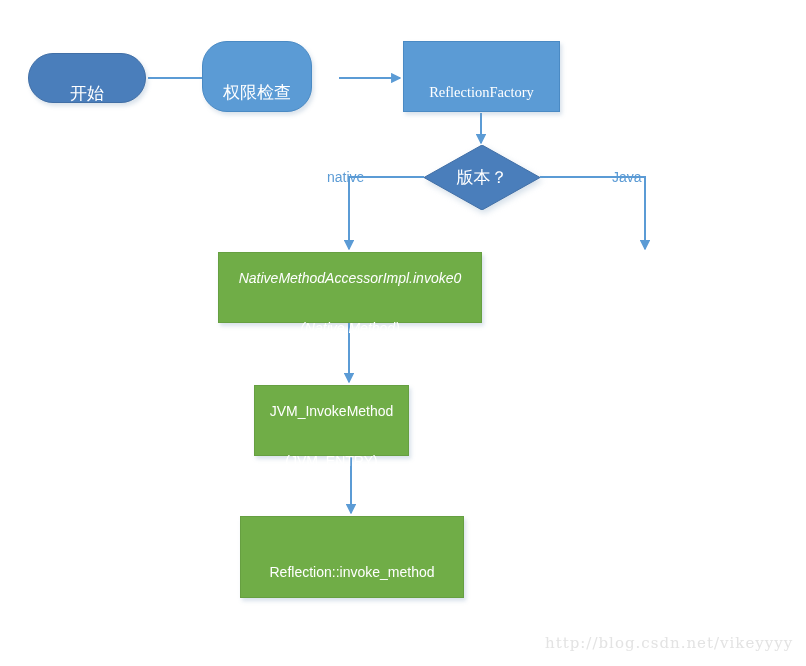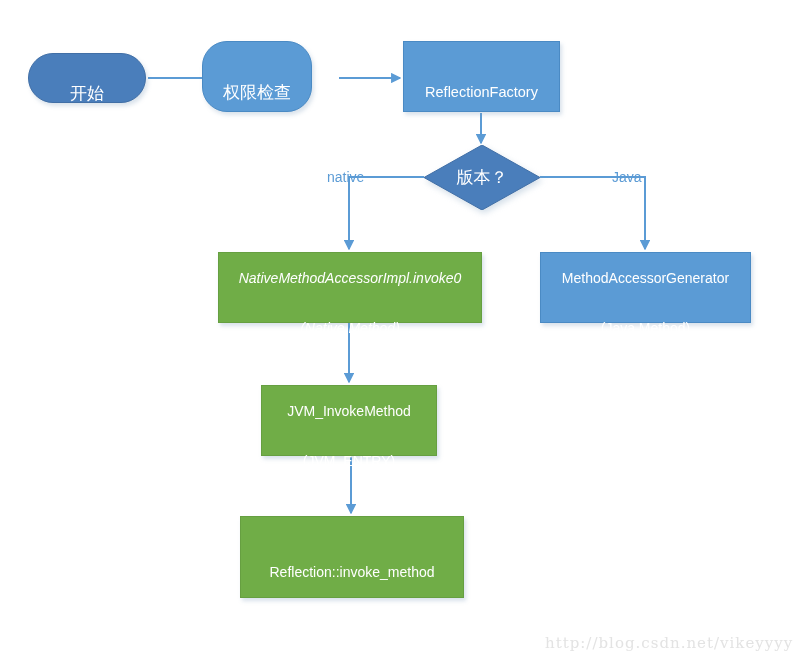--- a/index.html
+++ b/index.html
@@ -136,21 +136,21 @@
       <span class="l1">开始</span>
     </span>
   </div>
 
   <div class="node rect-blue cn" style="left:202px; top:41px; width:110px; height:71px;border-radius:25px;">
     <span class="lines">
       <span class="l1">权限检查</span>
     </span>
   </div>
 
-  <div class="node rect-blue en" style="left:403px; top:41px; width:157px; height:71px;">
+  <div class="node rect-blue en" style="left:403px; top:41px; width:157px; height:71px;font-family:Liberation Serif, serif;">
     <span class="lines">
       <span class="l1">ReflectionFactory</span>
     </span>
   </div>
 
   <div class="diamond-wrap" style="left:424px; top:145px; width:116px; height:65px;">
     <svg width="116" height="65" viewBox="0 0 116 65" xmlns="http://www.w3.org/2000/svg">
       <polygon points="58,0 116,32.5 58,65 0,32.5" fill="#4A7EBB" stroke="#416fa6" stroke-width="1"></polygon>
     </svg>
     <div class="diamond-label cn">版本？</div>
@@ -163,28 +163,22 @@
     <span>Java</span>
   </div>
 
   <div class="node rect-green en-sm" style="left:218px; top:252px; width:264px; height:71px;font-style:italic;">
     <span class="lines">
       <span class="l1">NativeMethodAccessorImpl.invoke0</span>
       <span class="l2">(Native Method)</span>
     </span>
   </div>
 
-  <div class="node rect-blue en-sm" style="left:540px; top:252px; width:211px; height:71px;">
-    <span class="lines">
-      <span class="l1">MethodAccessorGenerator</span>
-      <span class="l2">(Java Method)</span>
-    </span>
-  </div>
 
-  <div class="node rect-green en-sm" style="left:261px; top:385px; width:176px; height:71px;">
+  <div class="node rect-green en-sm" style="left:254px; top:385px; width:155px; height:71px;">
     <span class="lines">
       <span class="l1">JVM_InvokeMethod</span>
       <span class="l2">(JVM_ENTRY)</span>
     </span>
   </div>
 
   <div class="node rect-green en-sm" style="left:240px; top:516px; width:224px; height:82px;">
     <span class="lines">
       <span class="l1">Reflection::invoke_method</span>
     </span>

